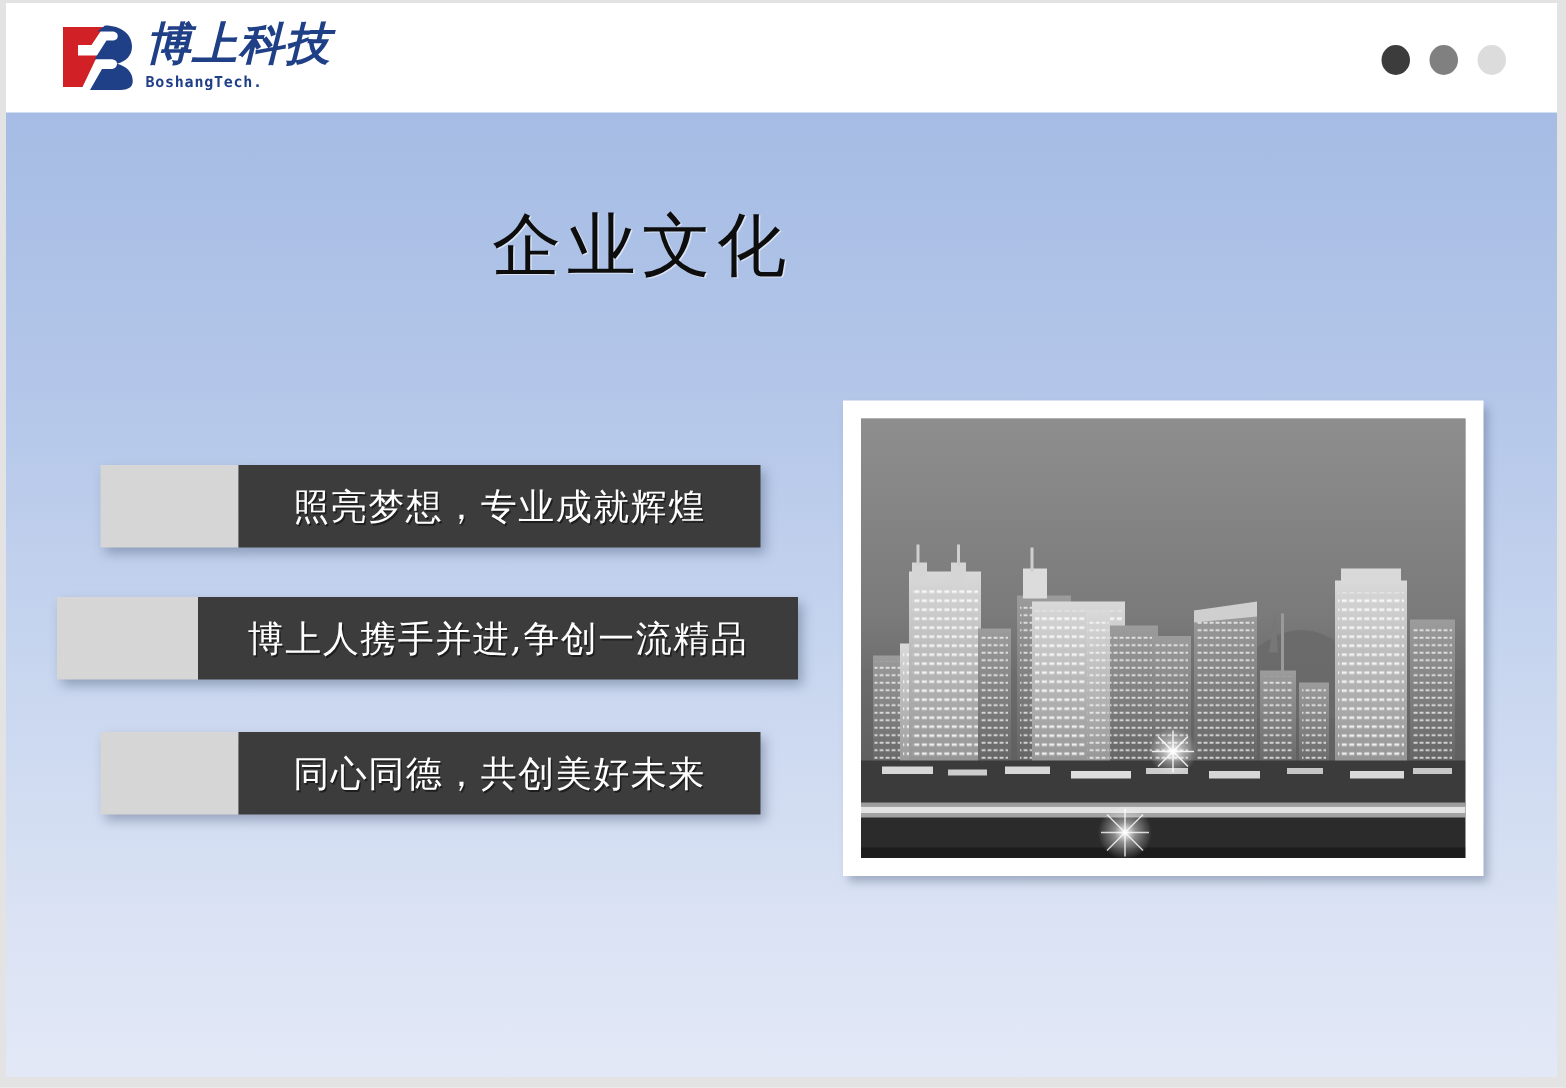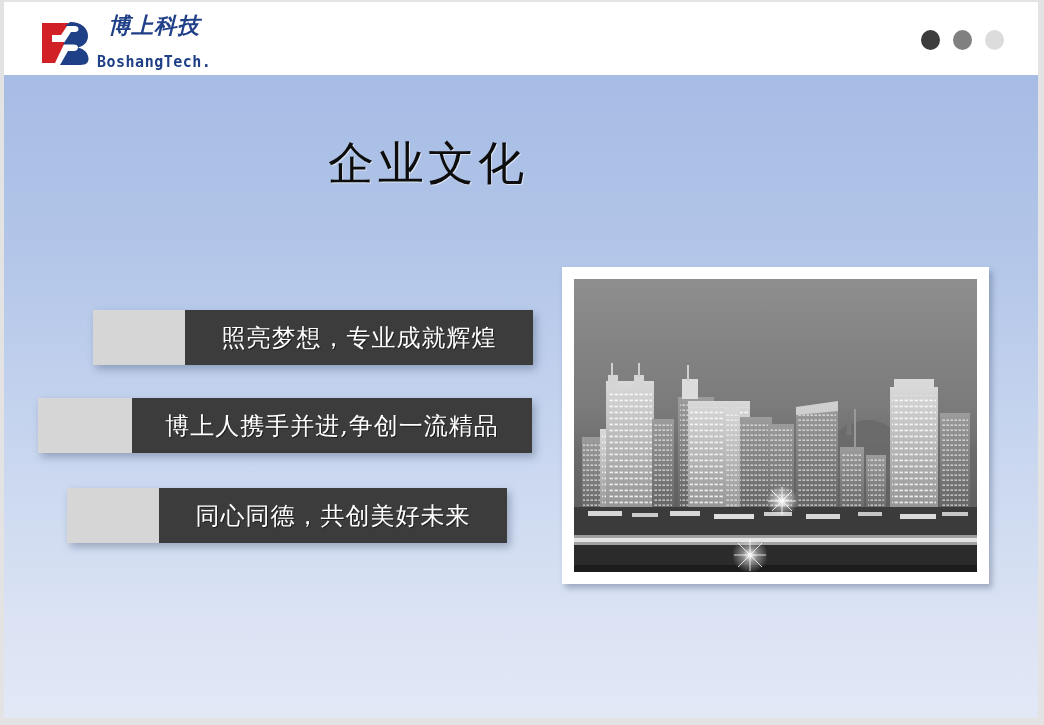--- a/index.html
+++ b/index.html
@@ -40,36 +40,36 @@
     align-items: center;
     gap: 7px;
   }
 
   .logo-mark { width: 50px; height: 46px; display: block; }
 
   .logo-text { display: flex; flex-direction: column; line-height: 1; }
 
   .logo-cn {
     font-family: "DejaVu Sans", "Liberation Sans", sans-serif;
-    font-size: 22px;
+    font-size: 30px;
     font-weight: 700;
     font-style: italic;
     letter-spacing: 1px;
     color: #1f3f87;
     white-space: nowrap;
     text-align: center;
   }
 
   .logo-en {
     font-family: "DejaVu Sans Mono", "Liberation Mono", monospace;
-    font-size: 15px;
+    font-size: 10px;
     font-weight: 700;
     letter-spacing: 0.5px;
     color: #1f3f87;
-    margin-top: 18px;
+    margin-top: 6px;
     white-space: nowrap;
   }
 
   .dots {
     position: absolute;
     right: 34px;
     top: 28px;
     display: flex;
     gap: 13px;
     align-items: center;
@@ -129,21 +129,21 @@
 
   .bar-text {
     font-family: "DejaVu Serif", "Liberation Serif", serif;
     font-size: 24px;
     color: #ffffff;
     letter-spacing: 1px;
     white-space: nowrap;
     text-shadow: 1px 1px 0 rgba(0,0,0,0.5);
   }
 
-  .bar-1 { left: 63px;  top: 235px; width: 440px; margin-left: 26px; }
+  .bar-1 { left: 63px;  top: 235px; width: 440px; }
   .bar-2 { left: 34px;  top: 323px; width: 494px; }
   .bar-3 { left: 63px;  top: 413px; width: 440px; }
 
   .bar-2 .bar-tab { width: 94px; }
 
   
   .photo-frame {
     position: absolute;
     left: 558px;
     top: 192px;

